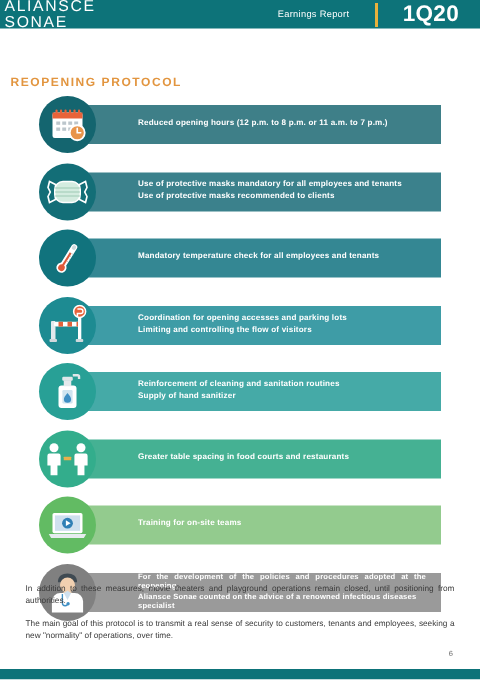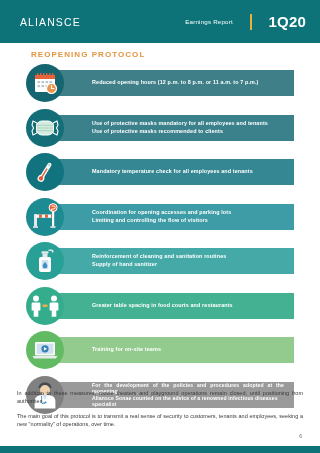--- a/index.html
+++ b/index.html
@@ -6,26 +6,26 @@
   body{
     width:320px;height:453px;
     background:#ffffff;
     font-family:"Liberation Sans", sans-serif;
     overflow:hidden;
     position:relative;
   }
 
   
   .header{
-    height:43px;
+    height:19px;
     background:#0d7379;
     display:flex;
     align-items:center;
     justify-content:space-between;
-    padding:0 14px 0 20px;
+    padding:0 14px 0 3px;
     box-sizing:border-box;
   }
   .logo{
     color:#ffffff;
     font-size:10.5px;
     line-height:10.5px;
     letter-spacing:1.1px;
     font-weight:400;
   }
   .logo div:last-child{margin-top:1px;}
@@ -48,21 +48,21 @@
   .quarter{
     color:#ffffff;
     font-size:15px;
     font-weight:bold;
     letter-spacing:.2px;
   }
 
   
   .section-title{
     position:absolute;
-    left:31px;top:50px;
+    left:7px;top:50px;
     color:#e2953f;
     font-size:8px;
     font-weight:bold;
     letter-spacing:1.05px;
   }
 
   
   .rows{
     position:absolute;
     left:0;top:64px;
@@ -129,20 +129,21 @@
     width:320px;height:7px;
     background:#0d7379;
   }
 </style>
 </head>
 <body>
 
 <div class="header">
   <div class="logo">
     <div>ALIANSCE</div>
+    <div>SONAE</div>
   </div>
   <div class="header-right">
     <span class="earnings-label">Earnings Report</span>
     <span class="divider-bar"></span>
     <span class="quarter">1Q20</span>
   </div>
 </div>
 
 <div class="section-title">REOPENING PROTOCOL</div>
 

